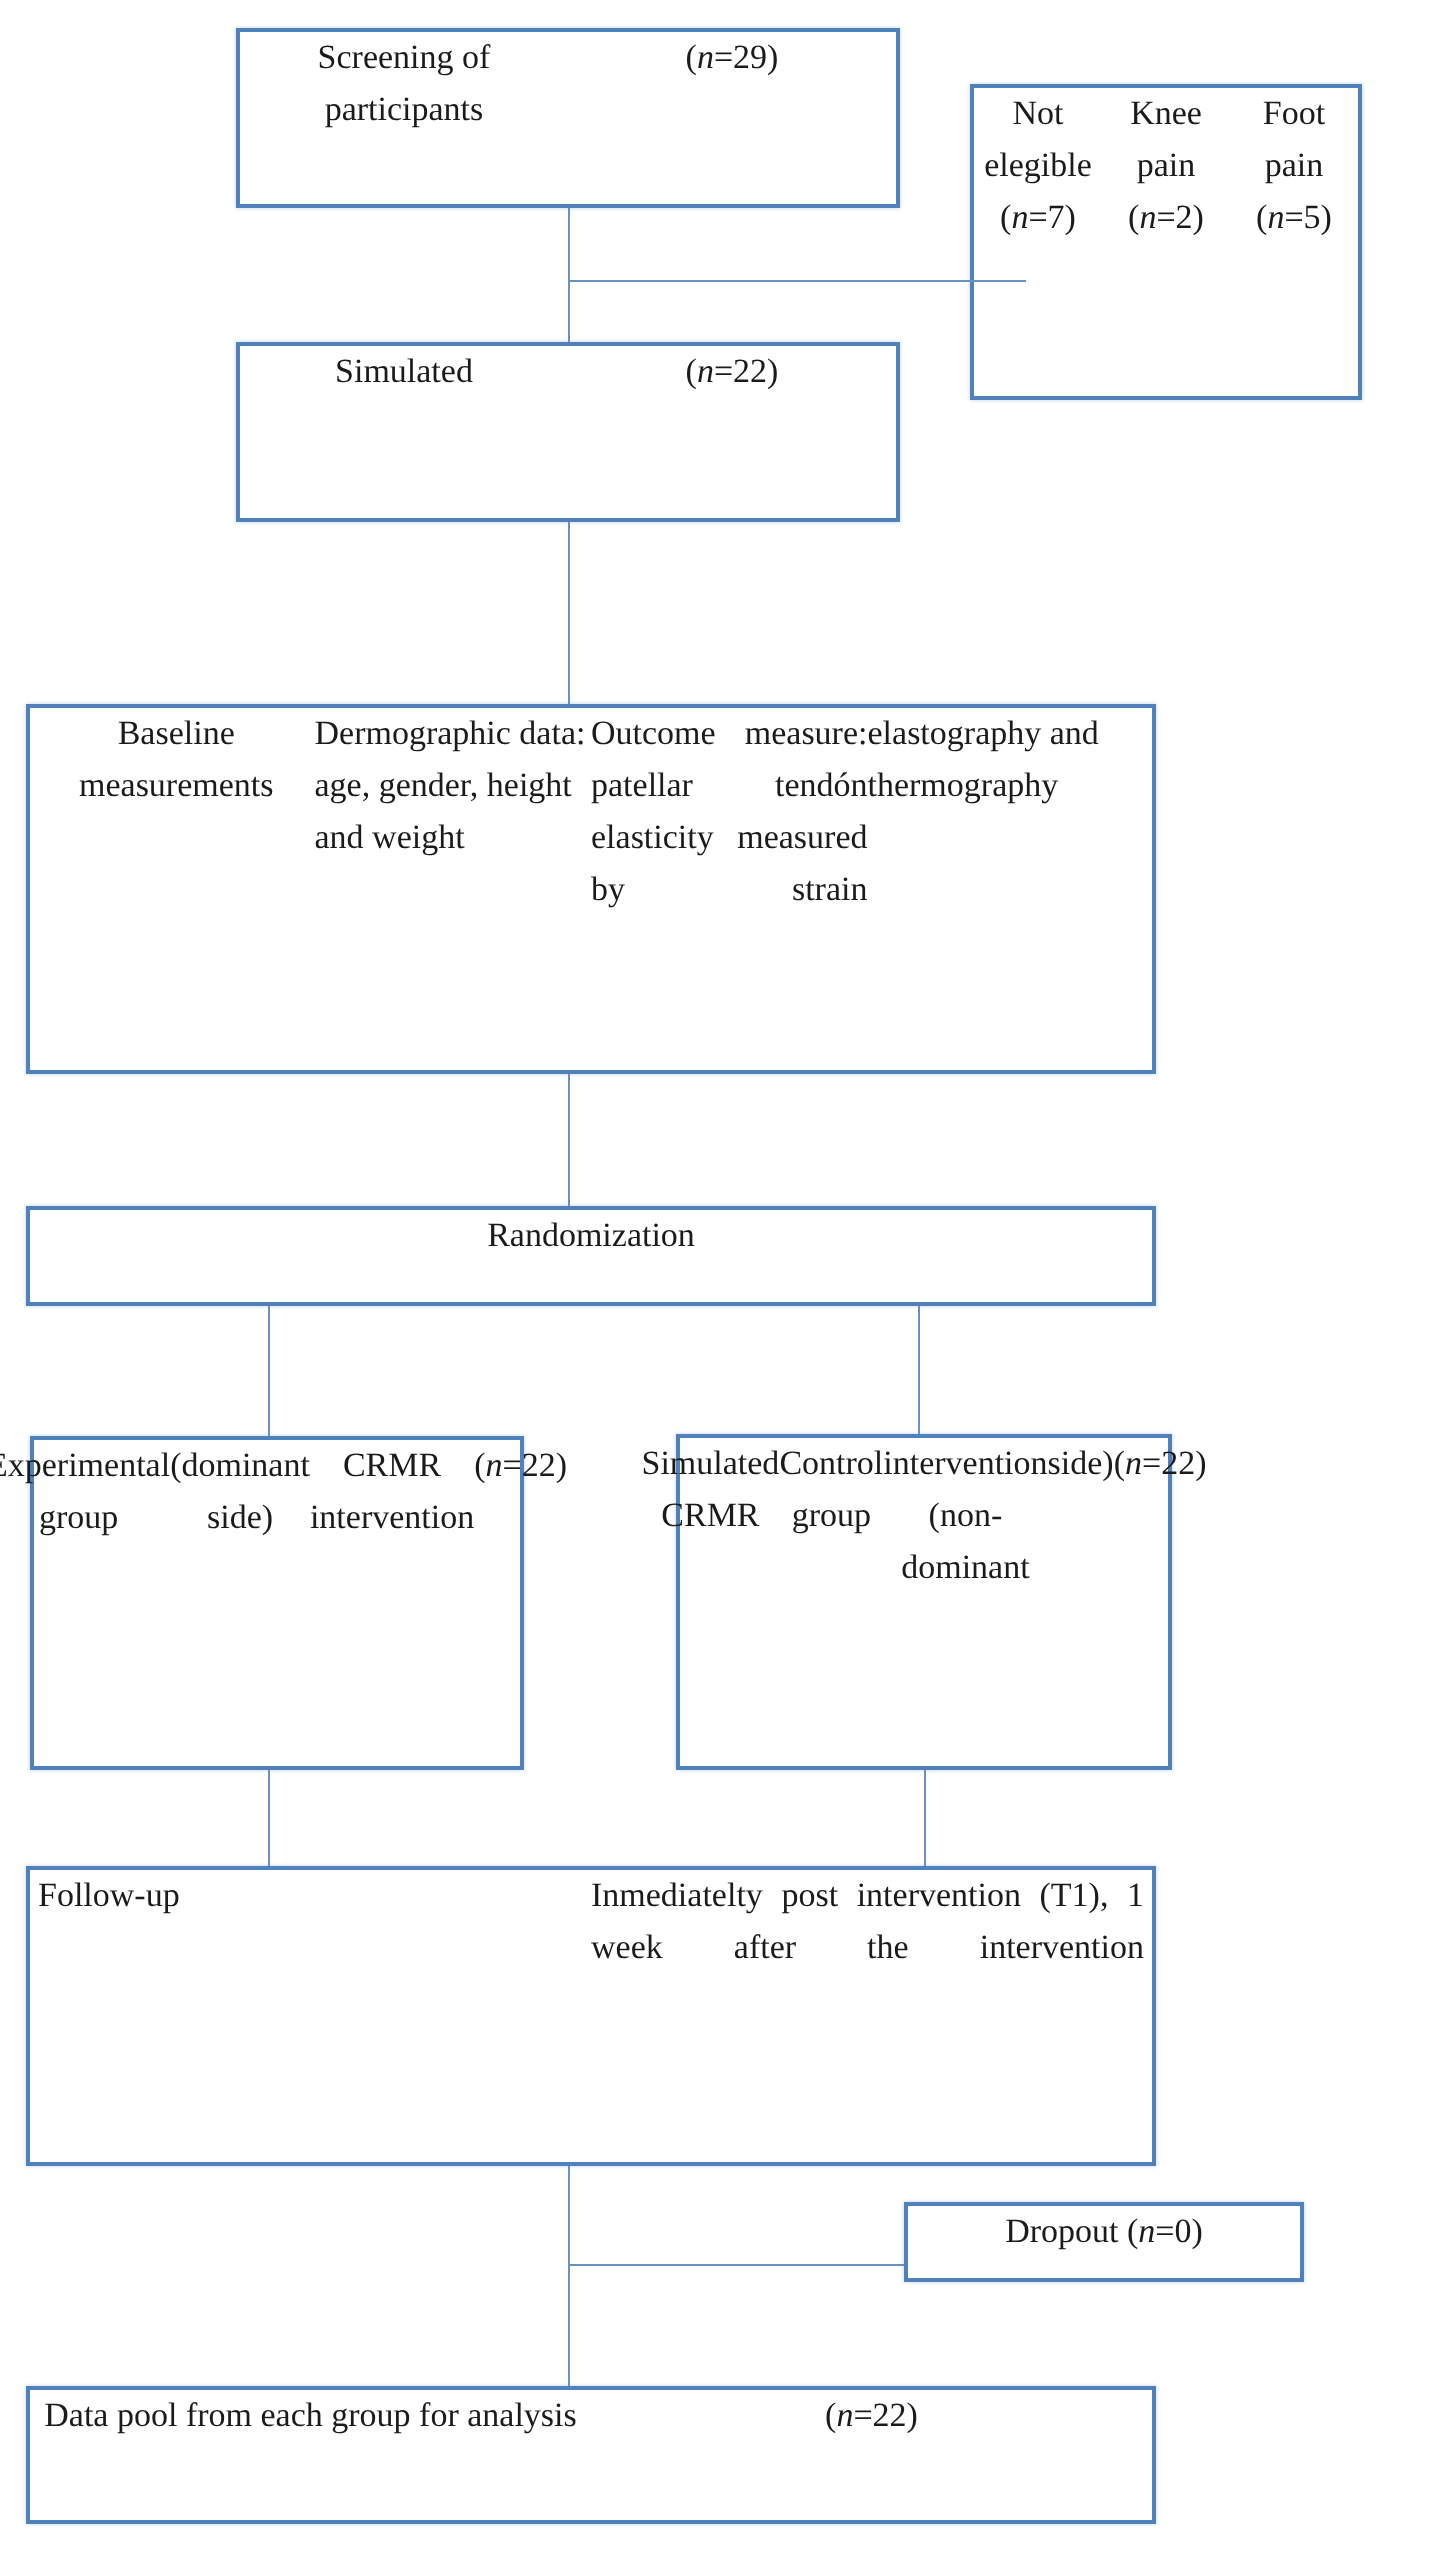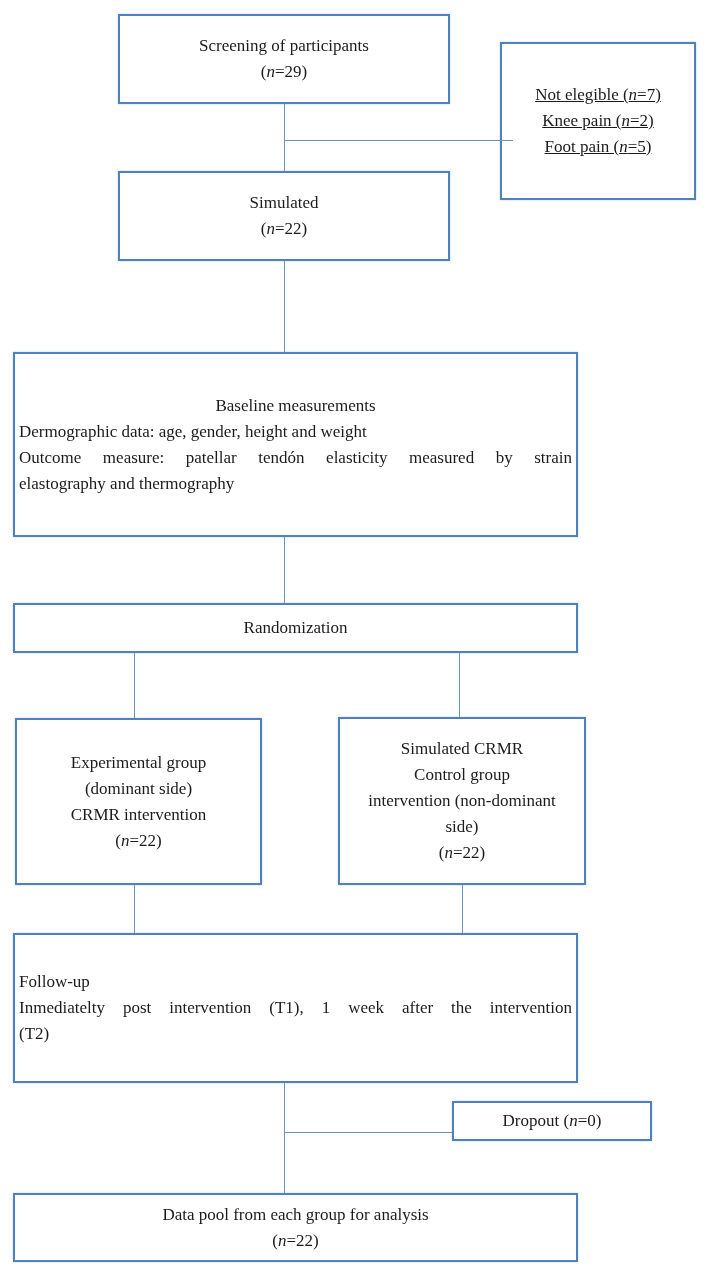--- a/index.html
+++ b/index.html
@@ -17,39 +17,39 @@
     line-height:26px;
     color:var(--ink);
     overflow:hidden;
   }
   .box{
     position:absolute;
     box-sizing:border-box;
     border:2px solid var(--accent);
     background:#ffffff;
     display:flex;
-    flex-direction:column;
+    flex-direction:row;
     justify-content:center;
     box-shadow:0 0 2px rgba(110,150,195,.45);
   }
   .ln{width:100%;}
   .ln.c{text-align:center;}
   .ln.l{text-align:left;}
   .ln.j{text-align:justify;text-align-last:justify;}
   .pad{padding:0 4px;}
   .line{
     position:absolute;
     background:var(--connector);
   }
   .v{width:1.4px;}
   .h{height:1.4px;}
 
   
   #b-screening    {left:118px; top:14px;   width:332px; height:90px;}
-  #b-noteligible  {left:500px; top:42px;   width:196px; height:158px;text-decoration:underline;}
+  #b-noteligible  {left:485px; top:42px;   width:196px; height:158px;}
   #b-eligible     {left:118px; top:171px;  width:332px; height:90px;}
   #b-baseline     {left:13px;  top:352px;  width:565px; height:185px;}
   #b-randomization{left:13px;  top:603px;  width:565px; height:50px;}
   #b-experimental {left:15px;  top:718px;  width:247px; height:167px;}
   #b-control      {left:338px; top:717px;  width:248px; height:168px;}
   #b-followup     {left:13px;  top:933px;  width:565px; height:150px;}
   #b-dropout      {left:452px; top:1101px; width:200px; height:40px;}
   #b-datapool     {left:13px;  top:1193px; width:565px; height:69px;}
 
   
@@ -107,21 +107,20 @@
       <div class="ln c">Simulated CRMR</div>
       <div class="ln c">Control group</div>
       <div class="ln c">intervention (non-dominant</div>
       <div class="ln c">side)</div>
       <div class="ln c">(<i>n</i>=22)</div>
     </div>
 
   <div class="box pad" id="b-followup">
       <div class="ln l">Follow-up</div>
       <div class="ln j">Inmediatelty post intervention (T1), 1 week after the intervention</div>
-      <div class="ln l">(T2)</div>
     </div>
 
   <div class="box" id="b-dropout">
       <div class="ln c">Dropout (<i>n</i>=0)</div>
     </div>
 
   <div class="box" id="b-datapool">
       <div class="ln c">Data pool from each group for analysis</div>
       <div class="ln c">(<i>n</i>=22)</div>
     </div>

